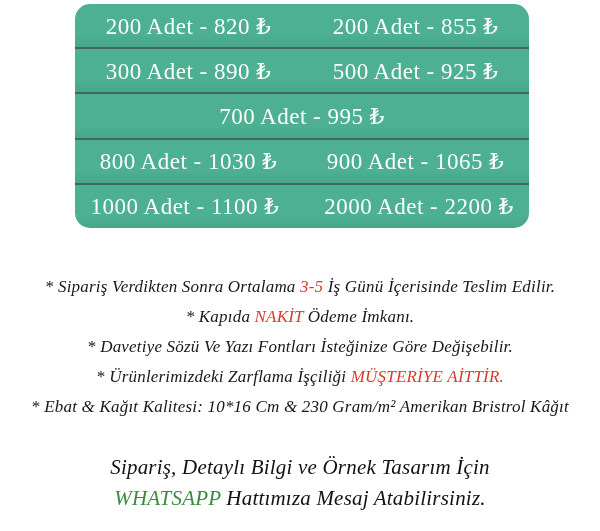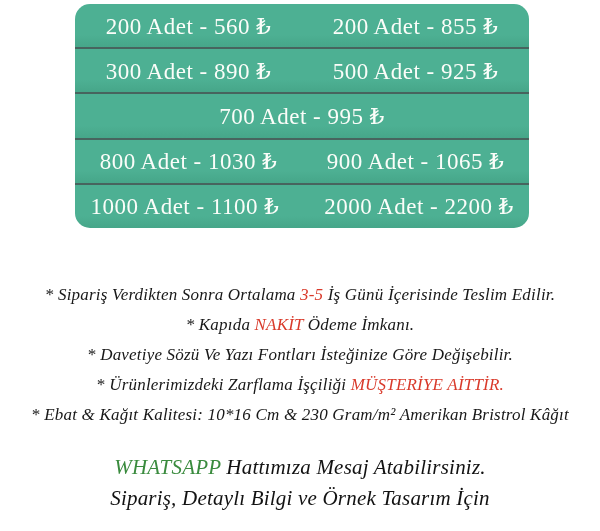--- a/index.html
+++ b/index.html
@@ -46,21 +46,21 @@
     flex: 1;
     text-align: center;
     color: var(--table-text);
     font-size: 23px;
     letter-spacing: 0.5px;
     padding-top: 1px;
   }
   
   .notes {
     position: absolute;
-    top: 280px; left: 0;
+    top: 272px; left: 0;
     width: 600px;
     text-align: center;
     font-style: italic;
     font-size: 17px;
     color: var(--ink);
   }
   .note { margin: 0; line-height: 30px; letter-spacing: 0.2px; }
   .hl-red { color: var(--accent-red); }
   
   .footer {
@@ -75,21 +75,21 @@
   .footer p { margin: 0; line-height: 31px; letter-spacing: 0.2px; }
   .hl-green { color: var(--accent-green); }
 </style>
 </head>
 <body>
 
 <div class="canvas">
 
   <div class="price-table">
     <div class="price-row">
-      <div class="price-cell">200 Adet - 560 ₺</div>
+      <div class="price-cell">200 Adet - 820 ₺</div>
       <div class="price-cell">200 Adet - 855 ₺</div>
     </div>
     <div class="price-row">
       <div class="price-cell">300 Adet - 890 ₺</div>
       <div class="price-cell">500 Adet - 925 ₺</div>
     </div>
     <div class="price-row">
       <div class="price-cell">700 Adet - 995 ₺</div>
     </div>
     <div class="price-row">
@@ -104,17 +104,17 @@
 
   <div class="notes">
     <p class="note"><span>* Sipariş Verdikten Sonra Ortalama </span><span class="hl-red">3-5</span><span> İş Günü İçerisinde Teslim Edilir.</span></p>
     <p class="note"><span>* Kapıda </span><span class="hl-red">NAKİT</span><span> Ödeme İmkanı.</span></p>
     <p class="note"><span>* Davetiye Sözü Ve Yazı Fontları İsteğinize Göre Değişebilir.</span><span class="hl-red"></span><span></span></p>
     <p class="note"><span>* Ürünlerimizdeki Zarflama İşçiliği </span><span class="hl-red">MÜŞTERİYE AİTTİR.</span><span></span></p>
     <p class="note"><span>* Ebat &amp; Kağıt Kalitesi: 10*16 Cm &amp; 230 Gram/m² Amerikan Bristrol Kâğıt</span><span class="hl-red"></span><span></span></p>
   </div>
 
   <div class="footer">
+    <p>Sipariş, Detaylı Bilgi ve Örnek Tasarım İçin</p>
     <p><span class="hl-green">WHATSAPP</span><span> Hattımıza Mesaj Atabilirsiniz.</span></p>
-    <p>Sipariş, Detaylı Bilgi ve Örnek Tasarım İçin</p>
   </div>
 
 </div>
 
 </body></html>

